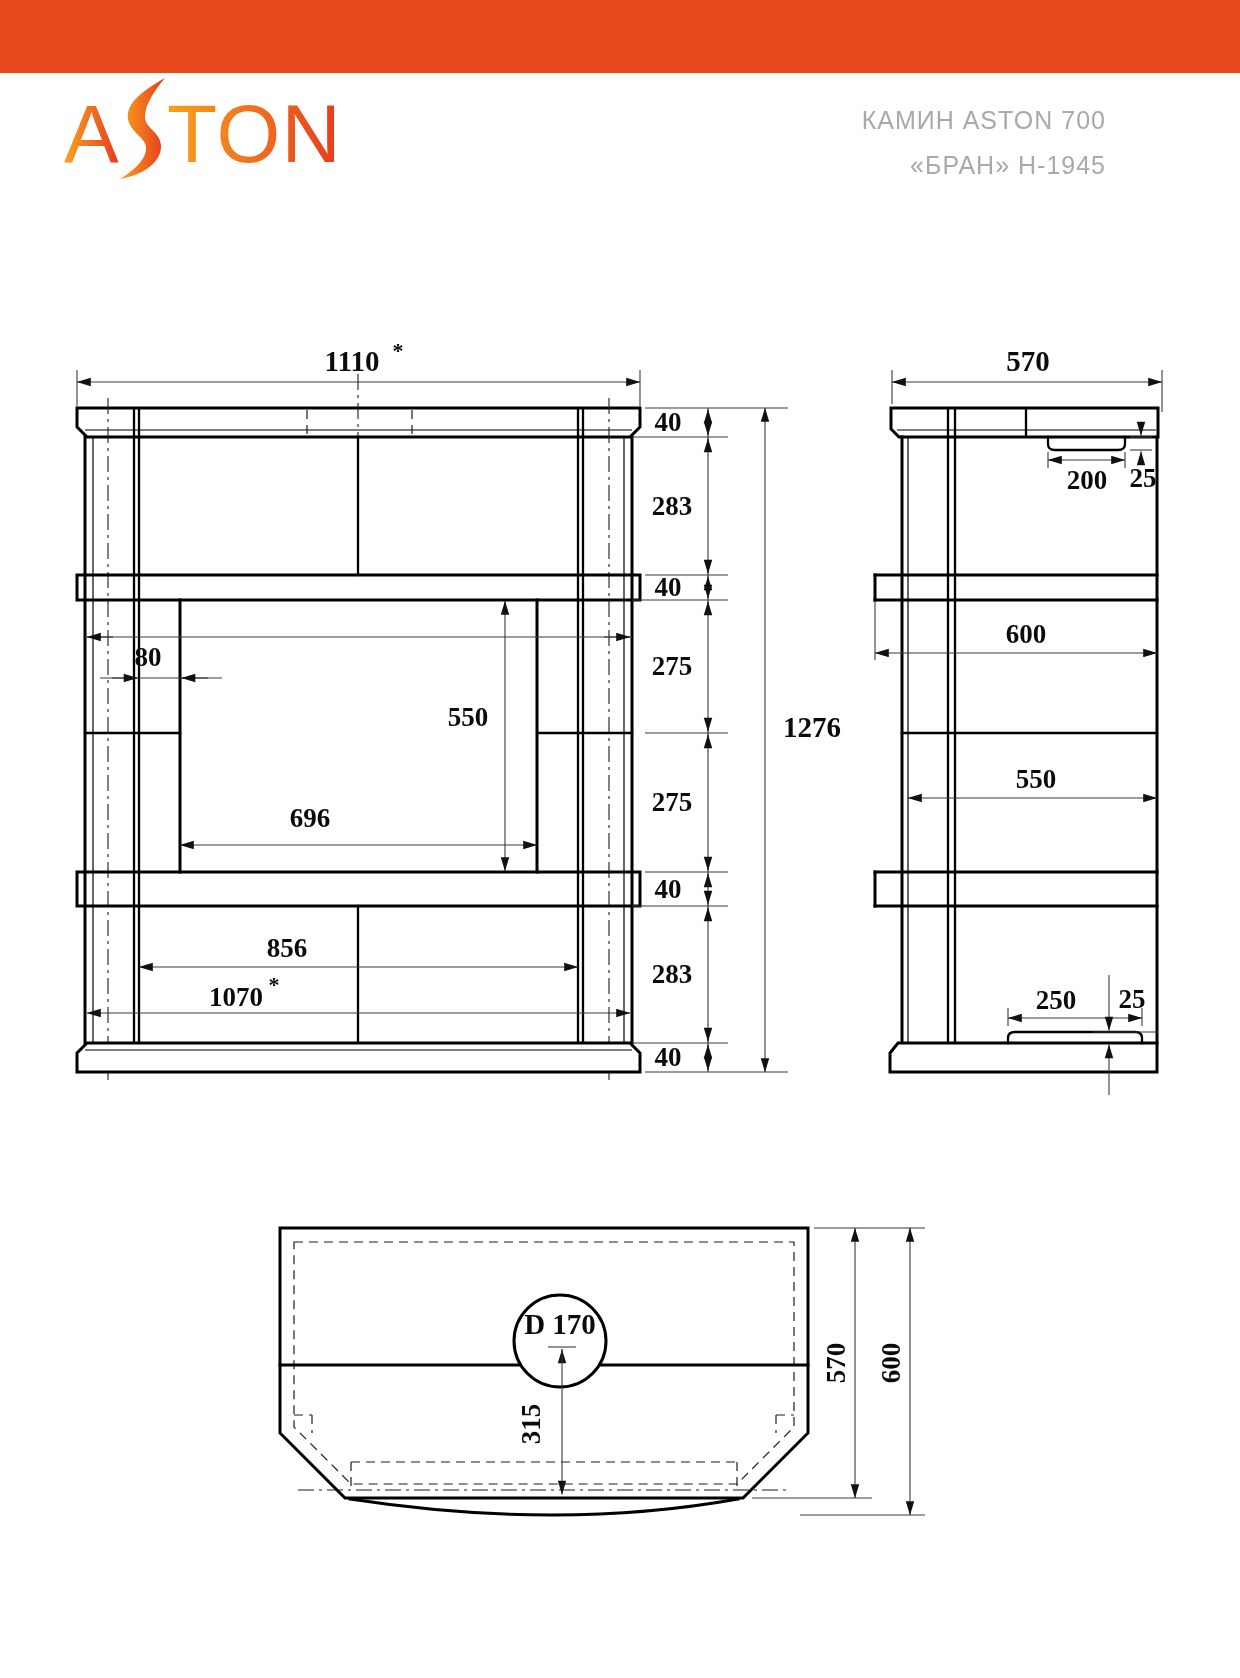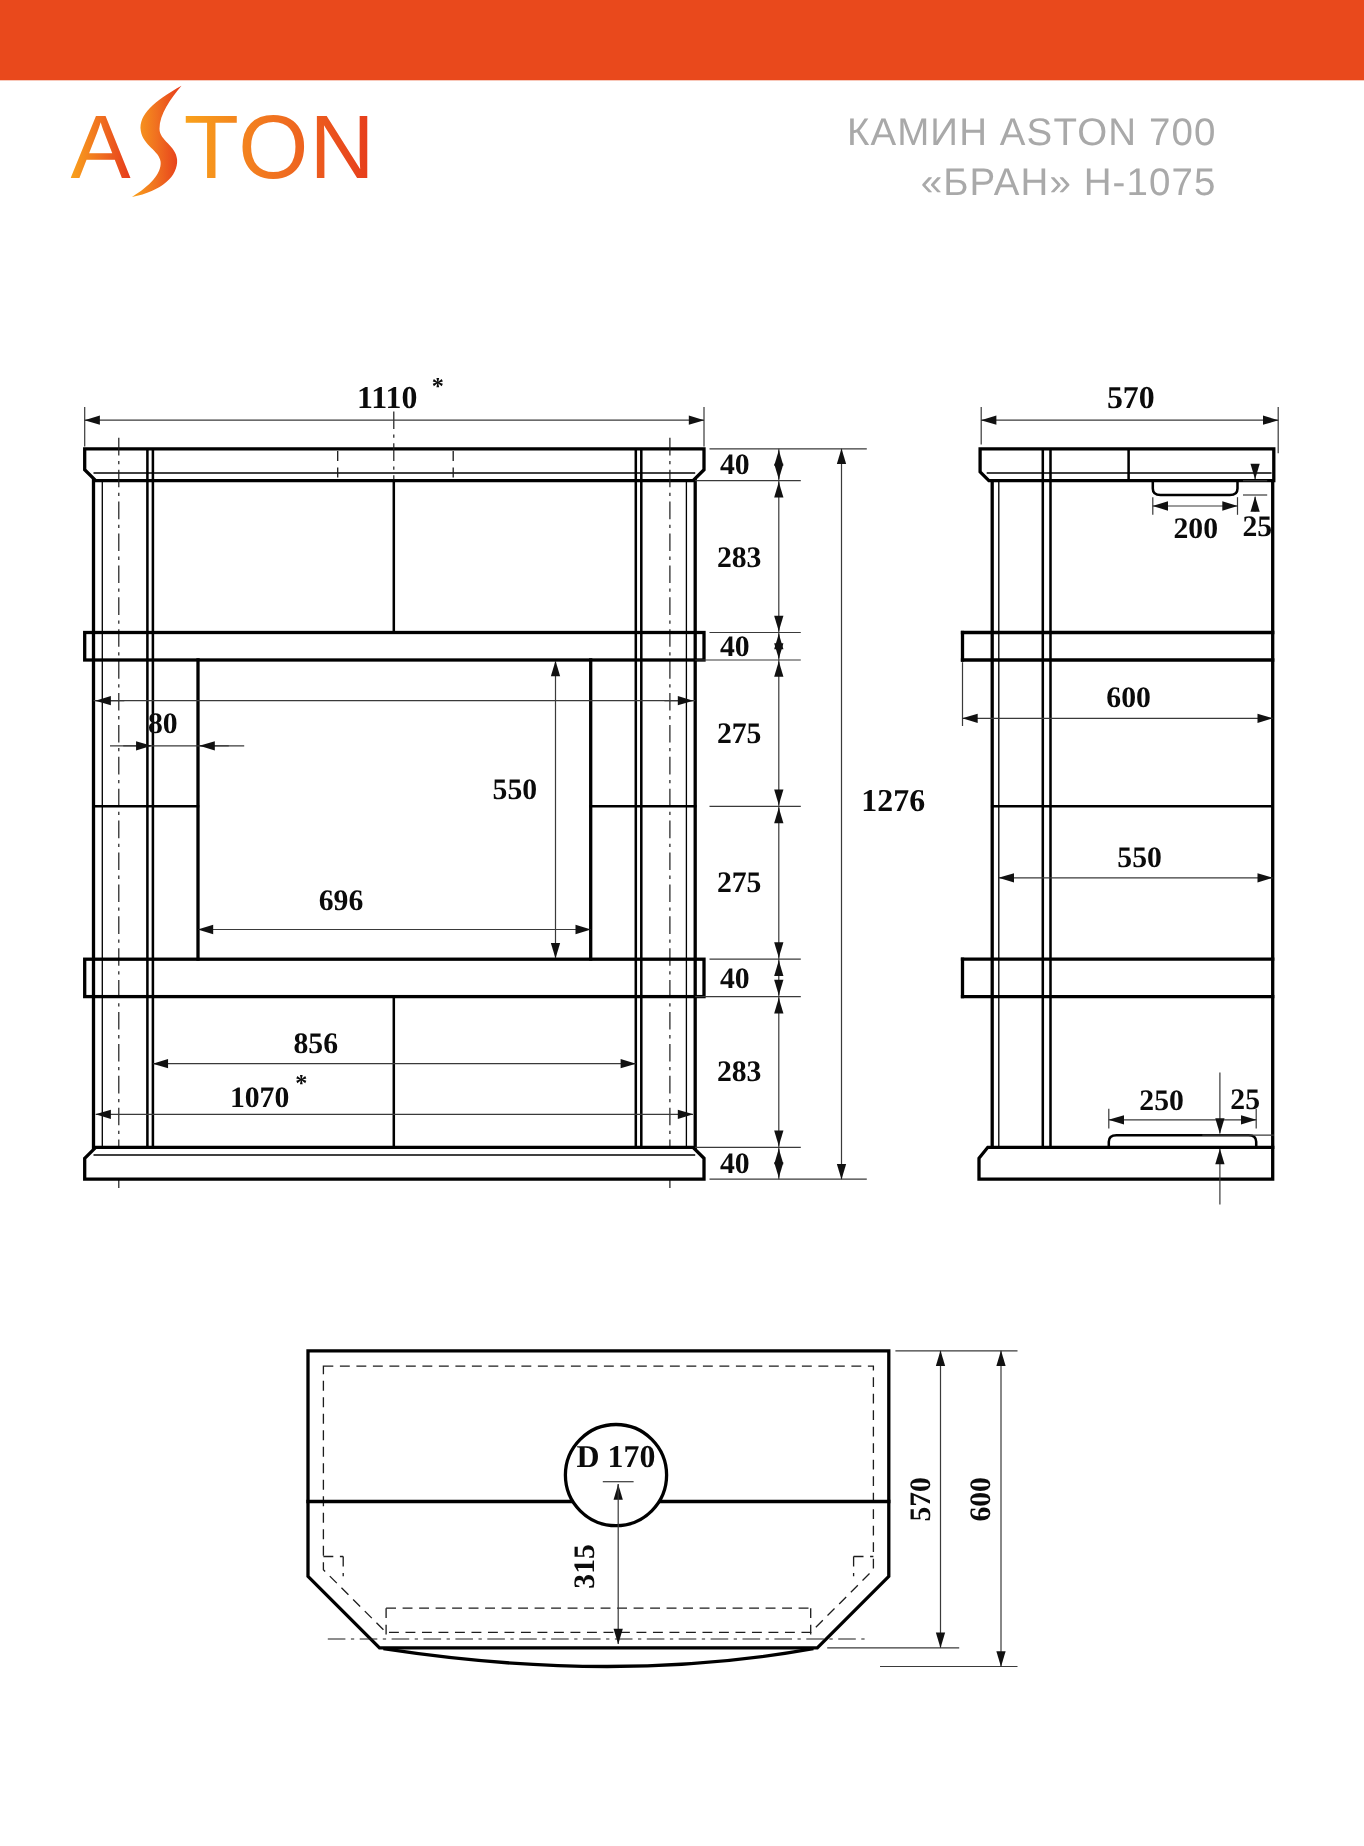--- a/index.html
+++ b/index.html
@@ -1,21 +1,21 @@
 <!DOCTYPE html>
 <html><head>
 <meta charset="utf-8">
 <style>
   html,body{margin:0;padding:0;background:#ffffff;}
   #page{position:relative;width:1240px;height:1678px;background:#fff;overflow:hidden;
         font-family:"Liberation Sans",sans-serif;}
   #topbar{position:absolute;left:0;top:0;width:1240px;height:73px;}
   #logo{position:absolute;left:64px;top:76px;width:300px;height:110px;}
   #doc-title{position:absolute;right:134px;top:98px;text-align:right;
-     font-size:35px;line-height:45px;font-weight:400;letter-spacing:1px;}
+     font-size:25px;line-height:45px;font-weight:400;letter-spacing:1px;}
   svg text.dim{font-family:"Liberation Serif",serif;font-weight:bold;font-size:27px;fill:#0b0b0b;text-anchor:middle;}
   svg text.dim.big{font-size:29px;}
   svg text.dim.star{font-size:22px;}
   .k3{stroke:#000;stroke-width:3;fill:none;stroke-linecap:square;}
   .k3f{stroke:#000;stroke-width:3;fill:#fff;stroke-linejoin:miter;}
   .k2{stroke:#000;stroke-width:2.3;fill:none;stroke-linecap:square;}
   .k1{stroke:#000;stroke-width:1.2;fill:none;}
   .diml{stroke:#3a3a3a;stroke-width:1.1;fill:none;}
   .dsh{stroke:#1d1d1d;stroke-width:1.2;fill:none;stroke-dasharray:9 6;}
   .cln{stroke:#1d1d1d;stroke-width:1.1;fill:none;stroke-dasharray:16 5 3 5;}
@@ -35,21 +35,21 @@
         <stop offset="1" id="lgs3" stop-color="#E63A1B"></stop>
       </linearGradient>
     </defs>
     <text x="0" y="86" font-size="82" font-family="Liberation Sans, sans-serif" fill="url(#lg)">A</text>
     <path fill="url(#lg)" d="M101,2 C76,16 62,28 64,43 C66,56 81,61 82,71 C83,82 72,93 56,103 C83,98 98,84 97,69 C96,56 81,52 81,41 C81,28 91,14 101,2 Z"></path>
     <text x="103" y="86" font-size="82" letter-spacing="1" font-family="Liberation Sans, sans-serif" fill="url(#lg)">TON</text>
   </svg>
 
   <div id="doc-title" style="color: rgb(169, 169, 169);">
     <div>КАМИН ASTON 700</div>
-    <div>«БРАН» Н-1075</div>
+    <div>«БРАН» Н-1945</div>
   </div>
 
   <svg width="1240" height="1678" viewBox="0 0 1240 1678" style="position:absolute;left:0;top:0;">
     <defs>
       <marker id="arr" viewBox="0 0 12 8" refX="11.3" refY="4" markerWidth="14" markerHeight="9.3" orient="auto-start-reverse">
         <path d="M0.5,0.7 L11.5,4 L0.5,7.3 Z" fill="#111"></path>
       </marker>
     </defs>
 
     <g>

